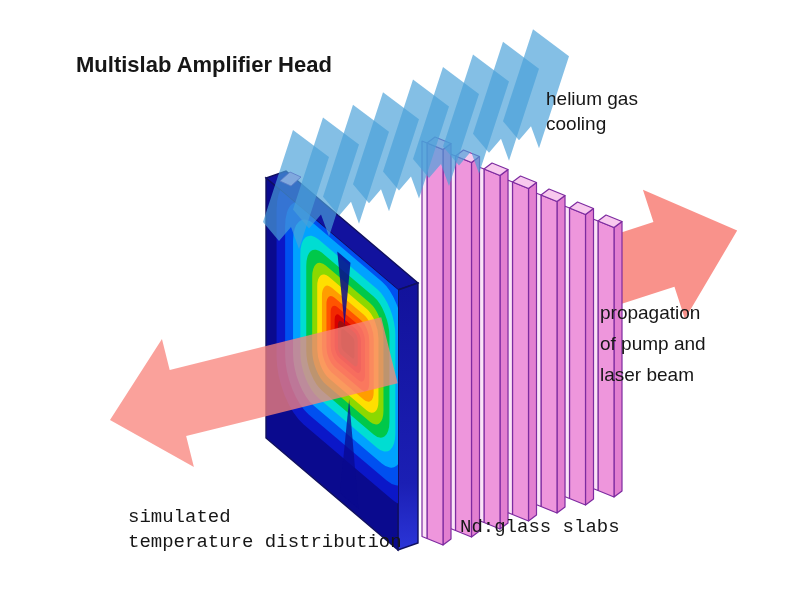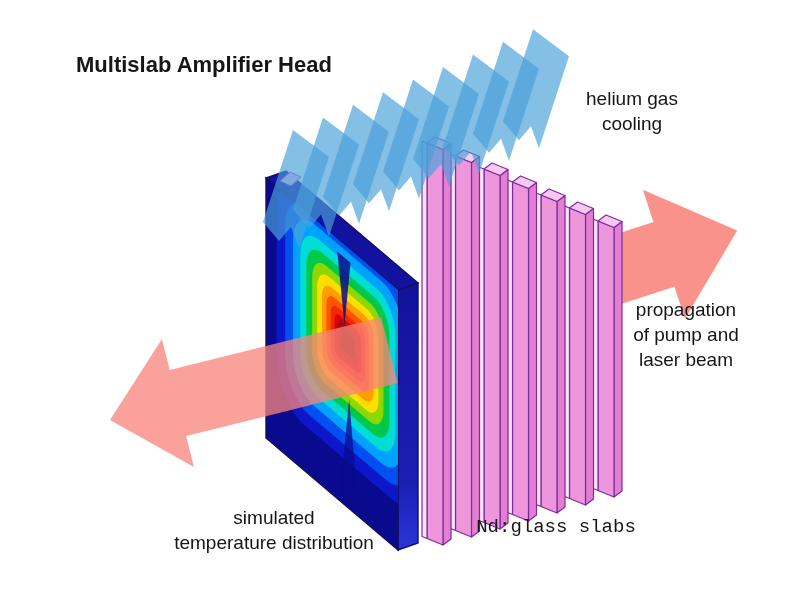--- a/index.html
+++ b/index.html
@@ -1,26 +1,26 @@
 <!DOCTYPE html>
 <html><head>
 <meta charset="utf-8">
 <style>
   html,body{margin:0;padding:0;background:#ffffff;}
   #slide{position:relative;width:800px;height:589px;background:#ffffff;overflow:hidden;
          font-family:"Liberation Sans",sans-serif;border-radius:28px;}
   #art{position:absolute;left:0;top:0;}
-  .lbl{position:absolute;color:#161616;text-align:center;white-space:pre-line;
+  .lbl{position:absolute;color:#161616;white-space:pre-line;
        font-family:"Liberation Sans",sans-serif;line-height:25px;font-size:19px;}
   .lbl.title{font-size:22px;font-weight:700;text-align:left;line-height:26px;}
   #lbl-title{left:76px;top:52px;width:320px;}
   #lbl-left{left:44px;top:182px;width:244px;}
   #lbl-helium{left:546px;top:86px;width:172px;}
-  #lbl-prop{left:600px;top:297px;width:172px;line-height:25px;}
-  #lbl-sim{left:128px;top:505px;width:292px;}
+  #lbl-prop{left:600px;top:297px;width:172px;line-height:31px;}
+  #lbl-sim{left:128px;top:505px;width:292px;font-family:Liberation Mono, monospace;}
   #lbl-nd{left:460px;top:515px;width:192px;font-family:Liberation Mono, monospace;}
 </style>
 </head>
 <body>
 
 <div id="slide">
 
   <svg id="art" width="800" height="589" viewBox="0 0 800 589">
     <defs>
       <linearGradient id="gnavy" x1="0" y1="0" x2="0" y2="1">

